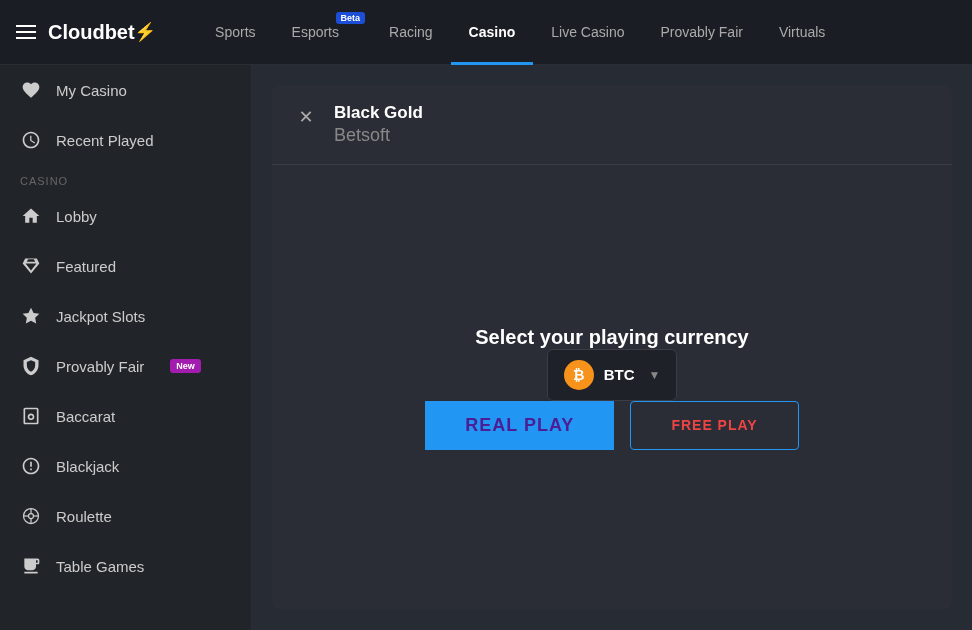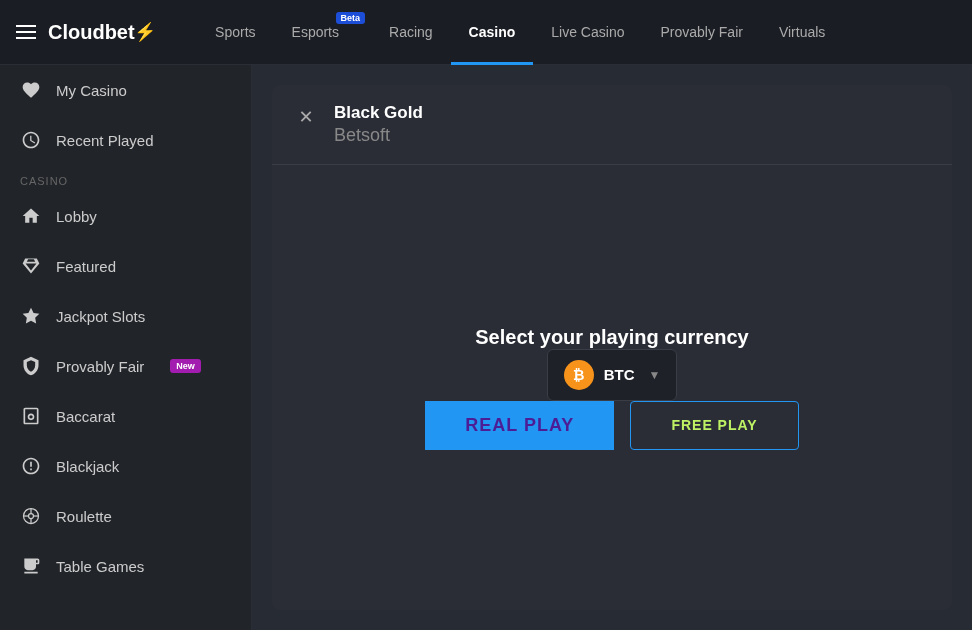--- a/index.html
+++ b/index.html
@@ -221,21 +221,21 @@
       border-radius: 0;
       padding: 14px 40px;
       font-size: 18px;
       font-weight: 700;
       letter-spacing: 1px;
       cursor: pointer;
       text-transform: uppercase;
     }
     .btn-free-play {
       background: transparent;
-      color: #bef264;
+      color: #ef4444;
       border: 1px solid #2196f3;
       border-radius: 4px;
       padding: 14px 40px;
       font-size: 14px;
       font-weight: 700;
       letter-spacing: 1px;
       cursor: pointer;
       text-transform: uppercase;
     }
 

